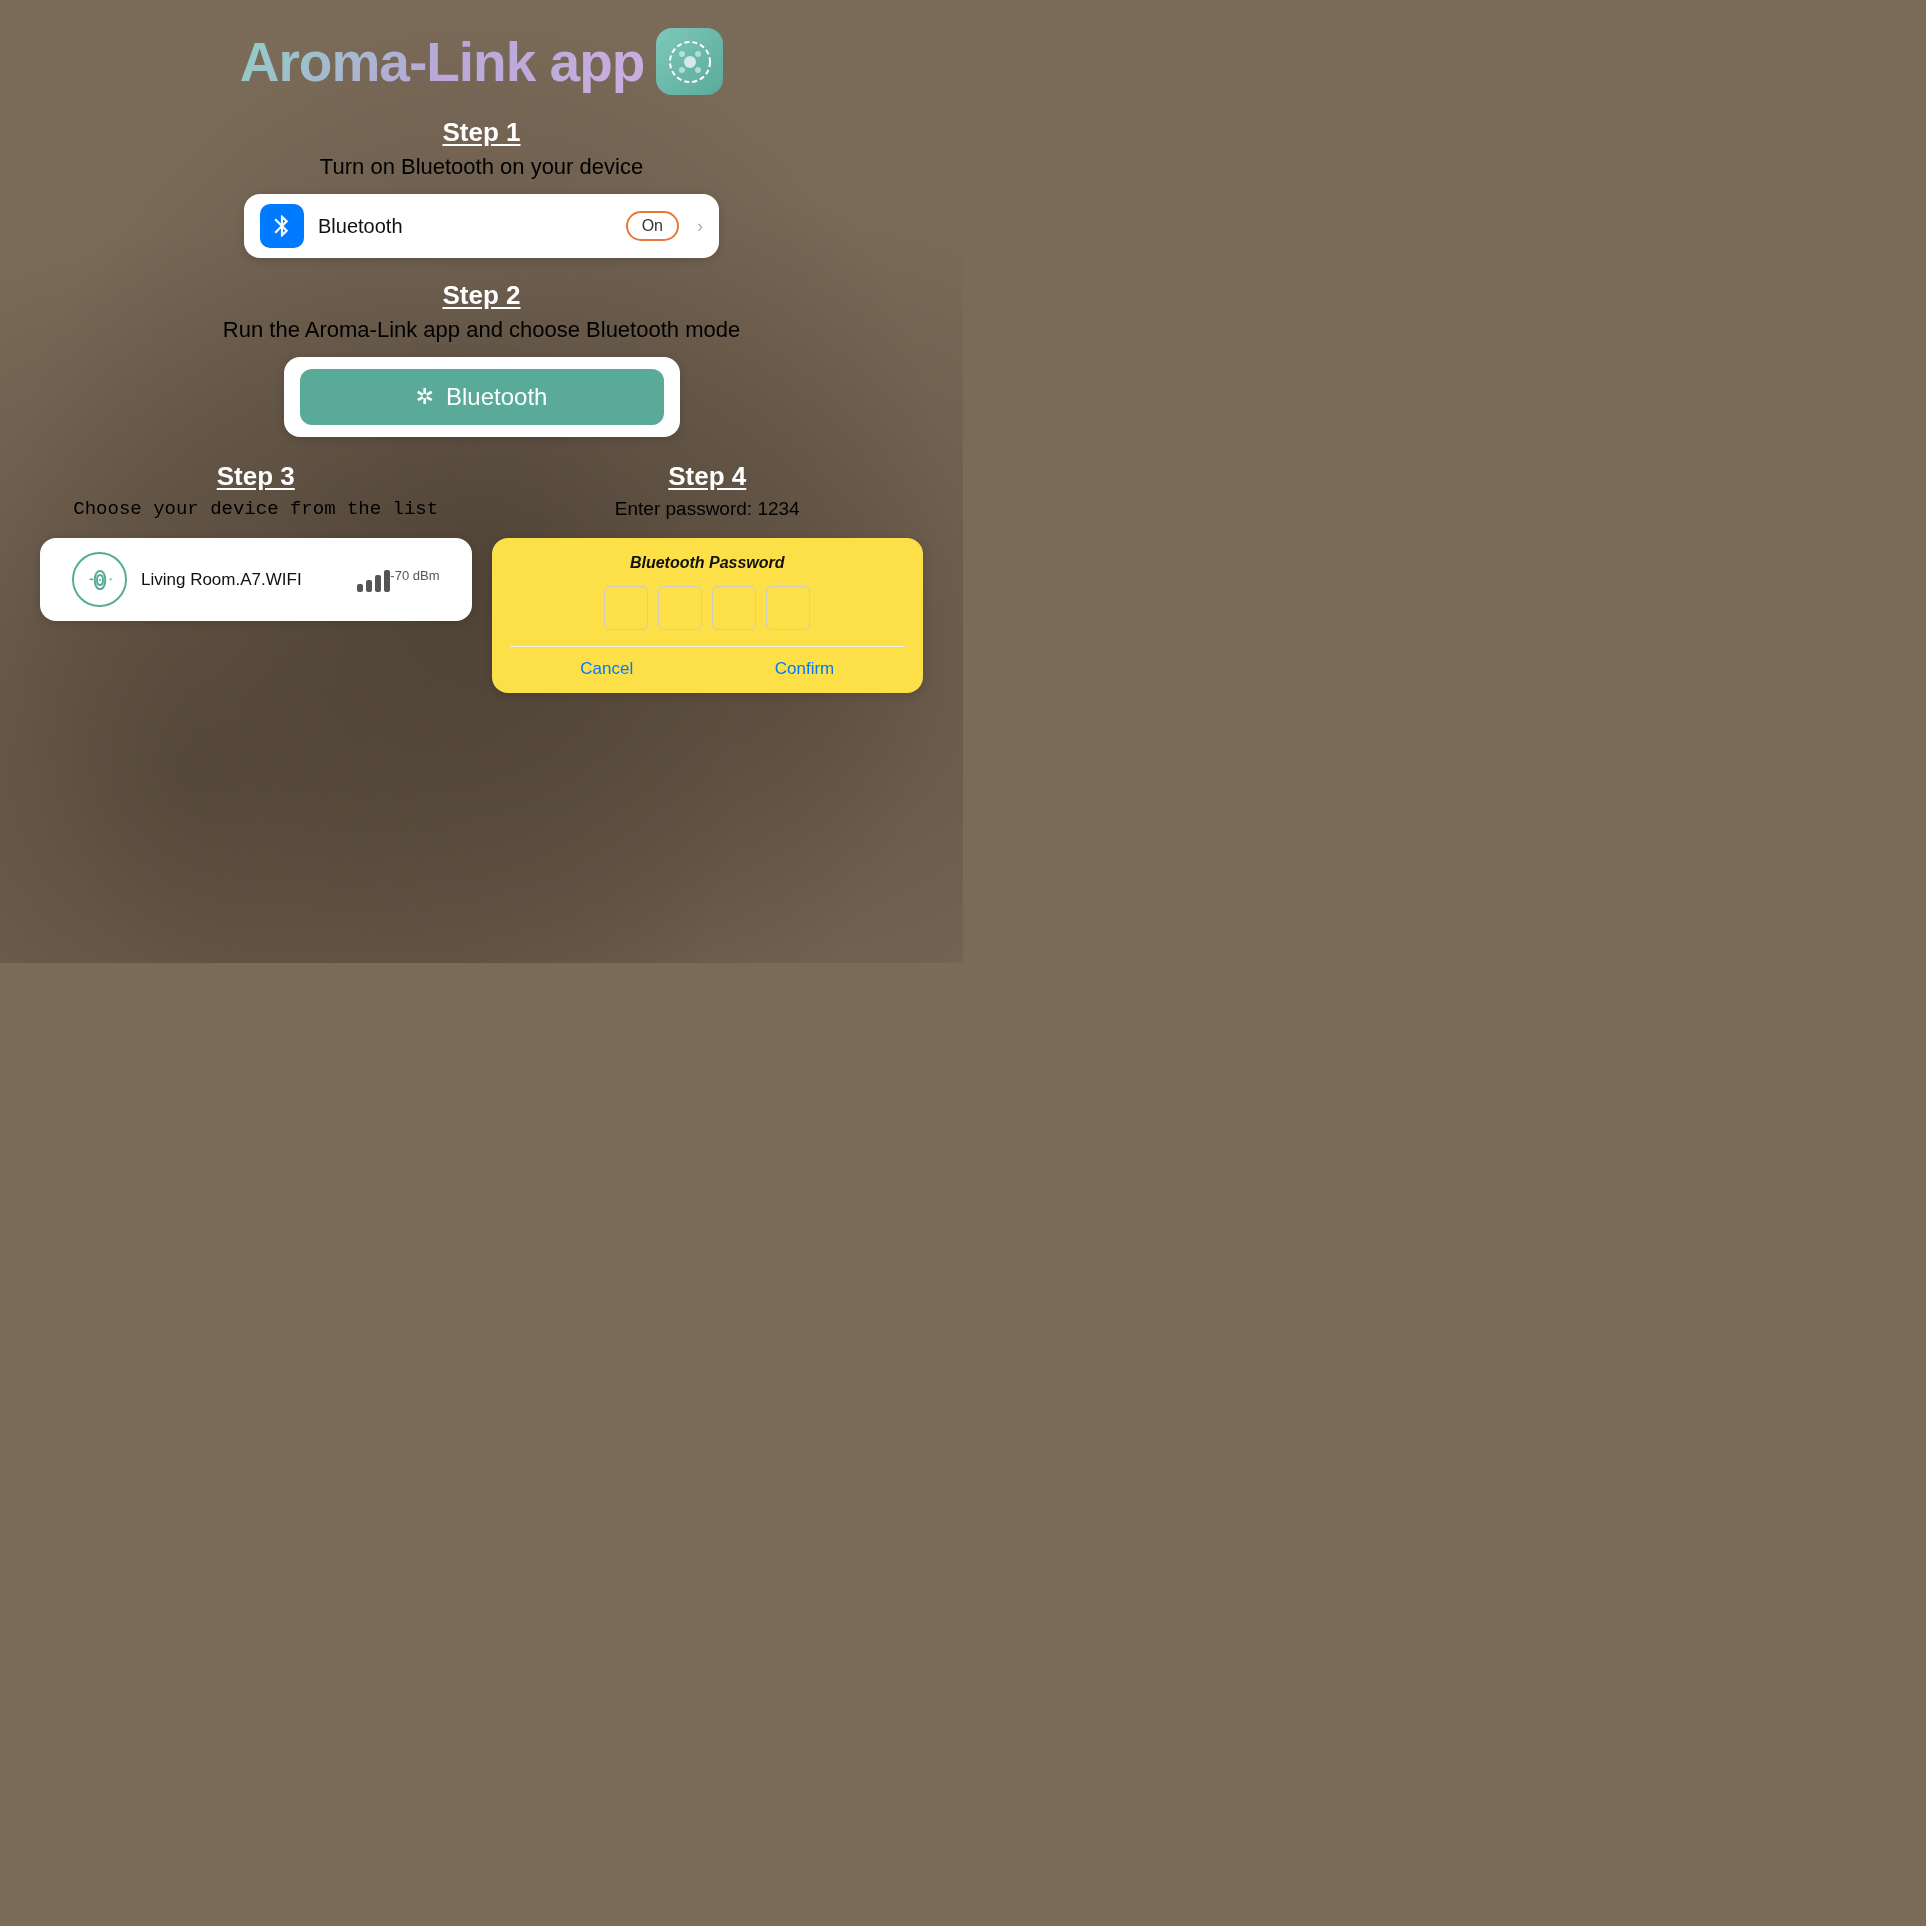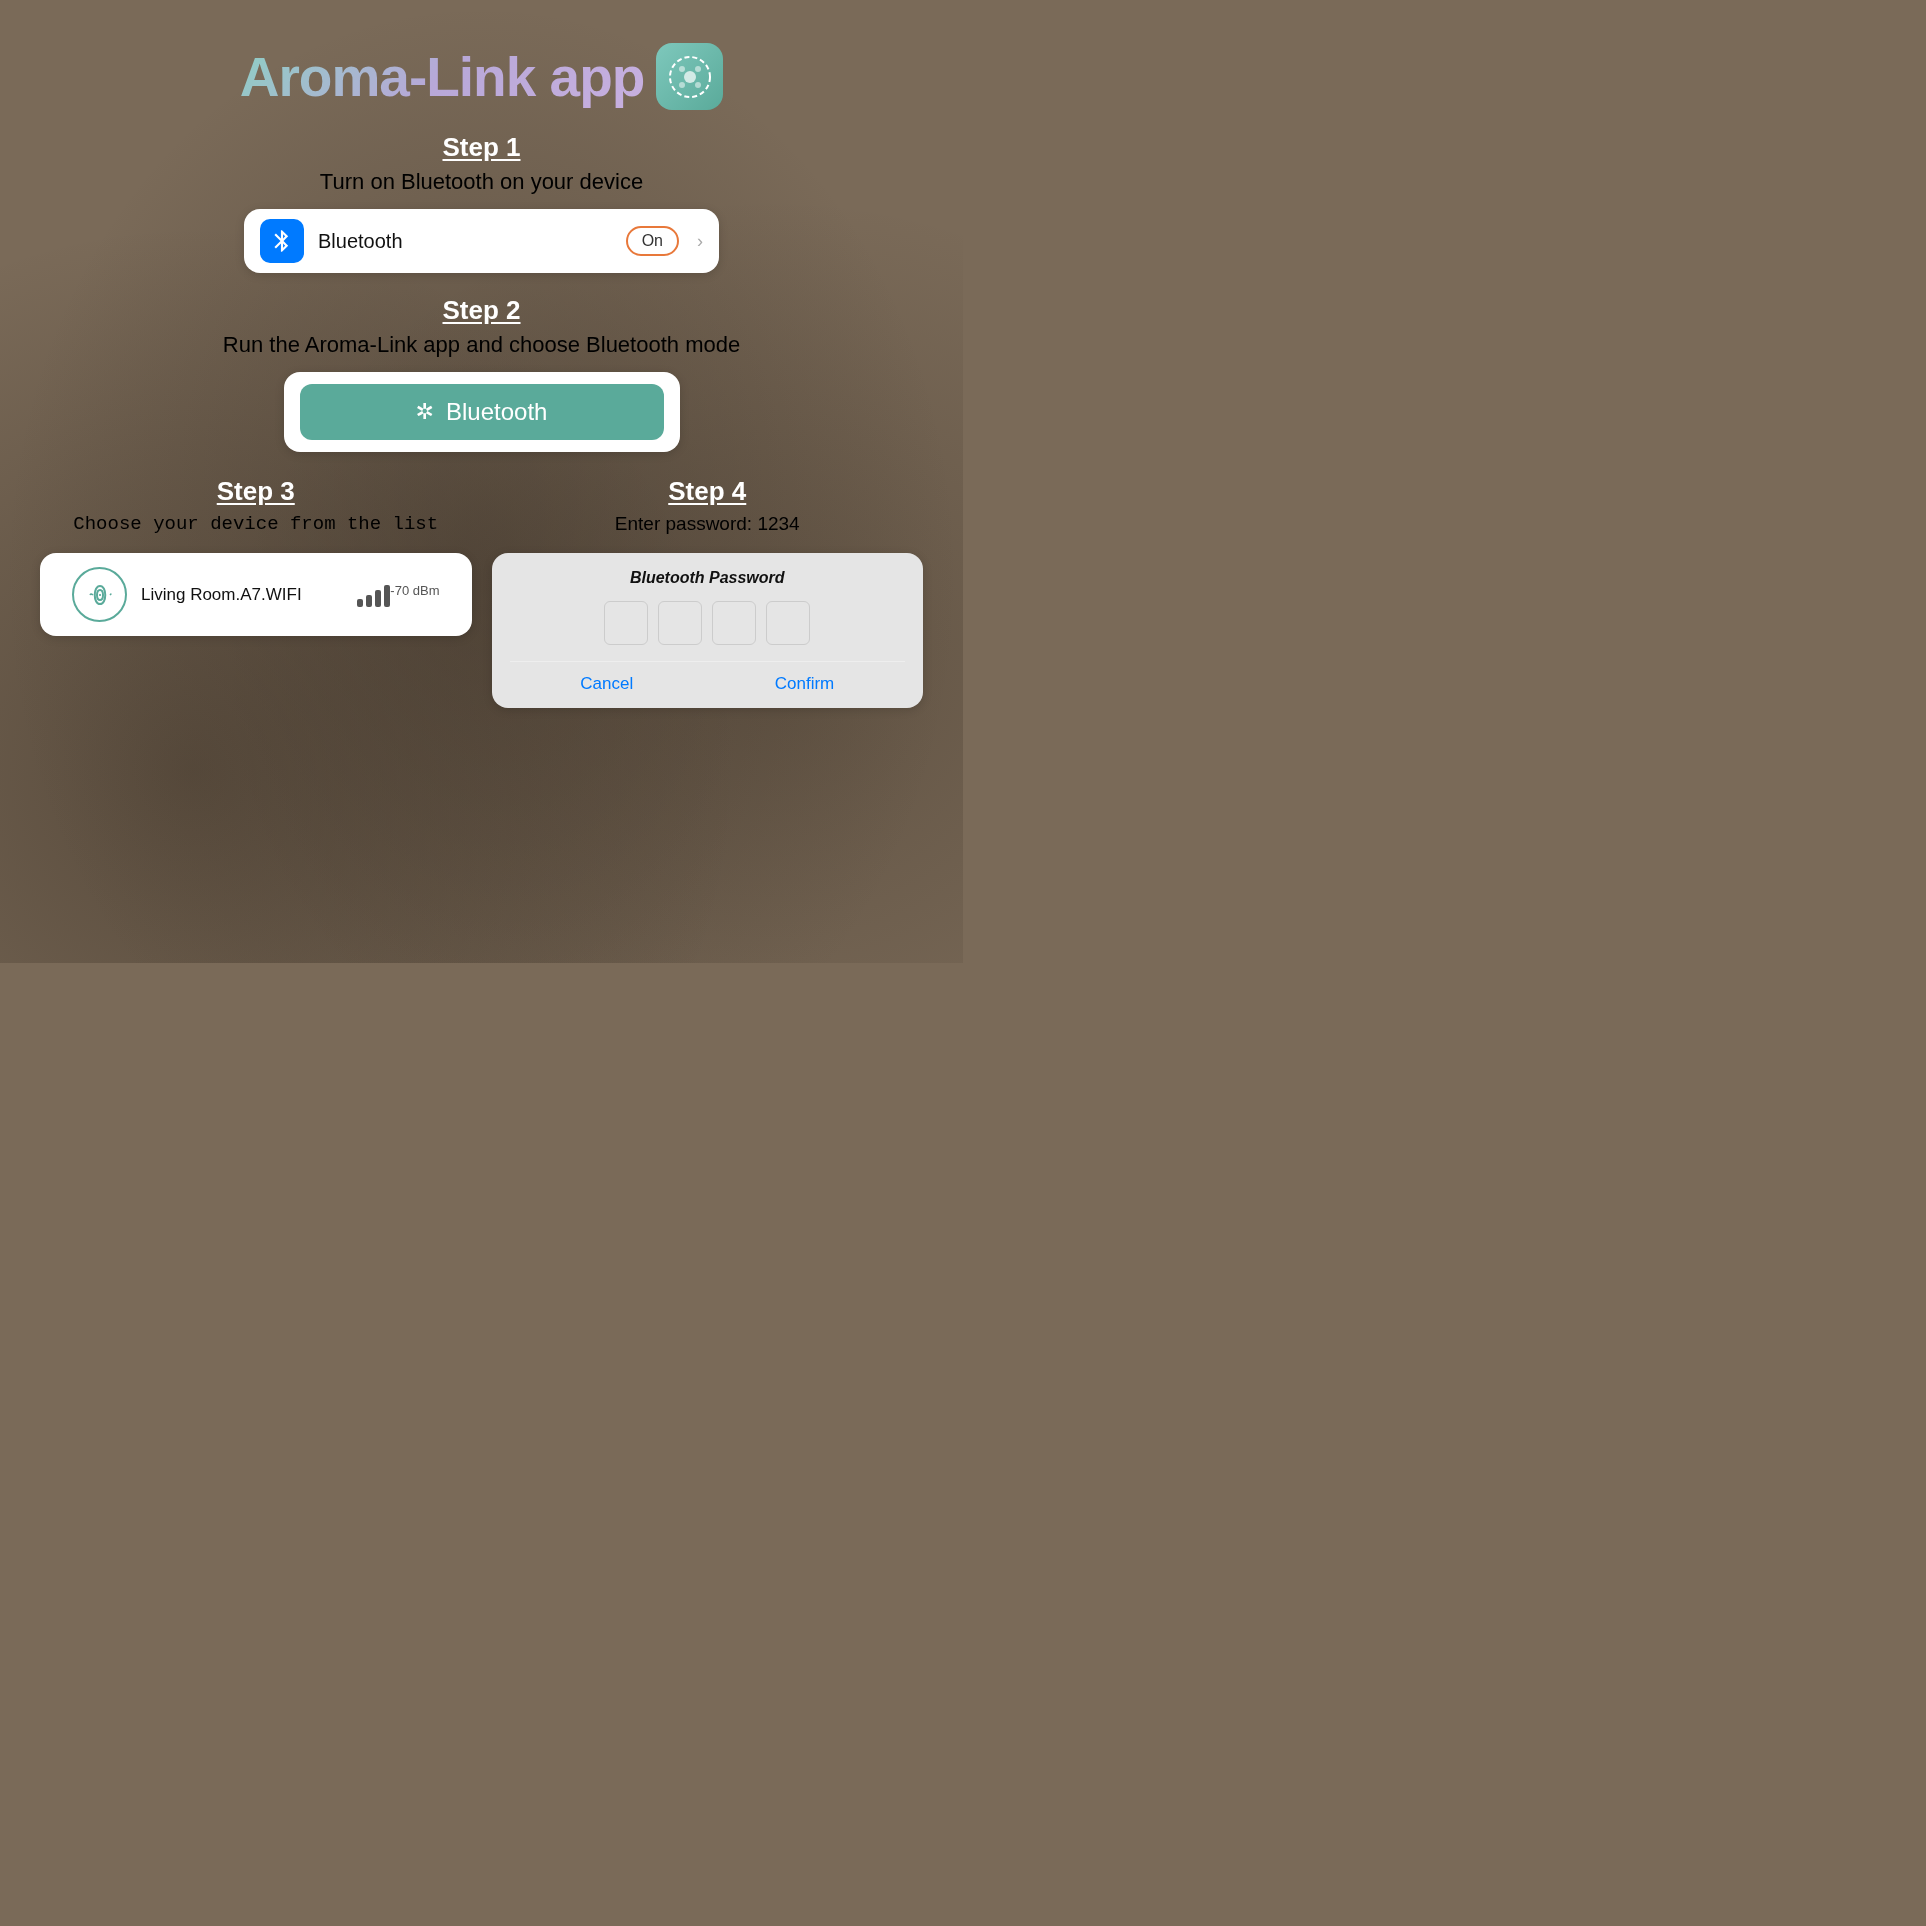--- a/index.html
+++ b/index.html
@@ -27,21 +27,20 @@
 
     .container {
       position: relative;
       width: 100%;
       height: 100%;
       display: flex;
       flex-direction: column;
       align-items: center;
       padding: 28px 40px 20px;
       gap: 0;
-      margin-top: 15px;
     }
 
     
     .app-title {
       display: flex;
       align-items: center;
       gap: 12px;
       margin-bottom: 22px;
     }
 
@@ -245,21 +244,21 @@
       border-radius: 2px;
     }
 
     .signal-dbm {
       font-size: 13px;
       color: #555;
     }
 
     
     .password-dialog {
-      background: #e5e5e5;
+      background: #fde047;
       border-radius: 16px;
       padding: 16px 18px 14px;
       width: 100%;
       box-shadow: 0 2px 10px rgba(0,0,0,0.15);
       margin-top: 4px;
     }
 
     .dialog-title {
       font-size: 16px;
       font-weight: 700;

